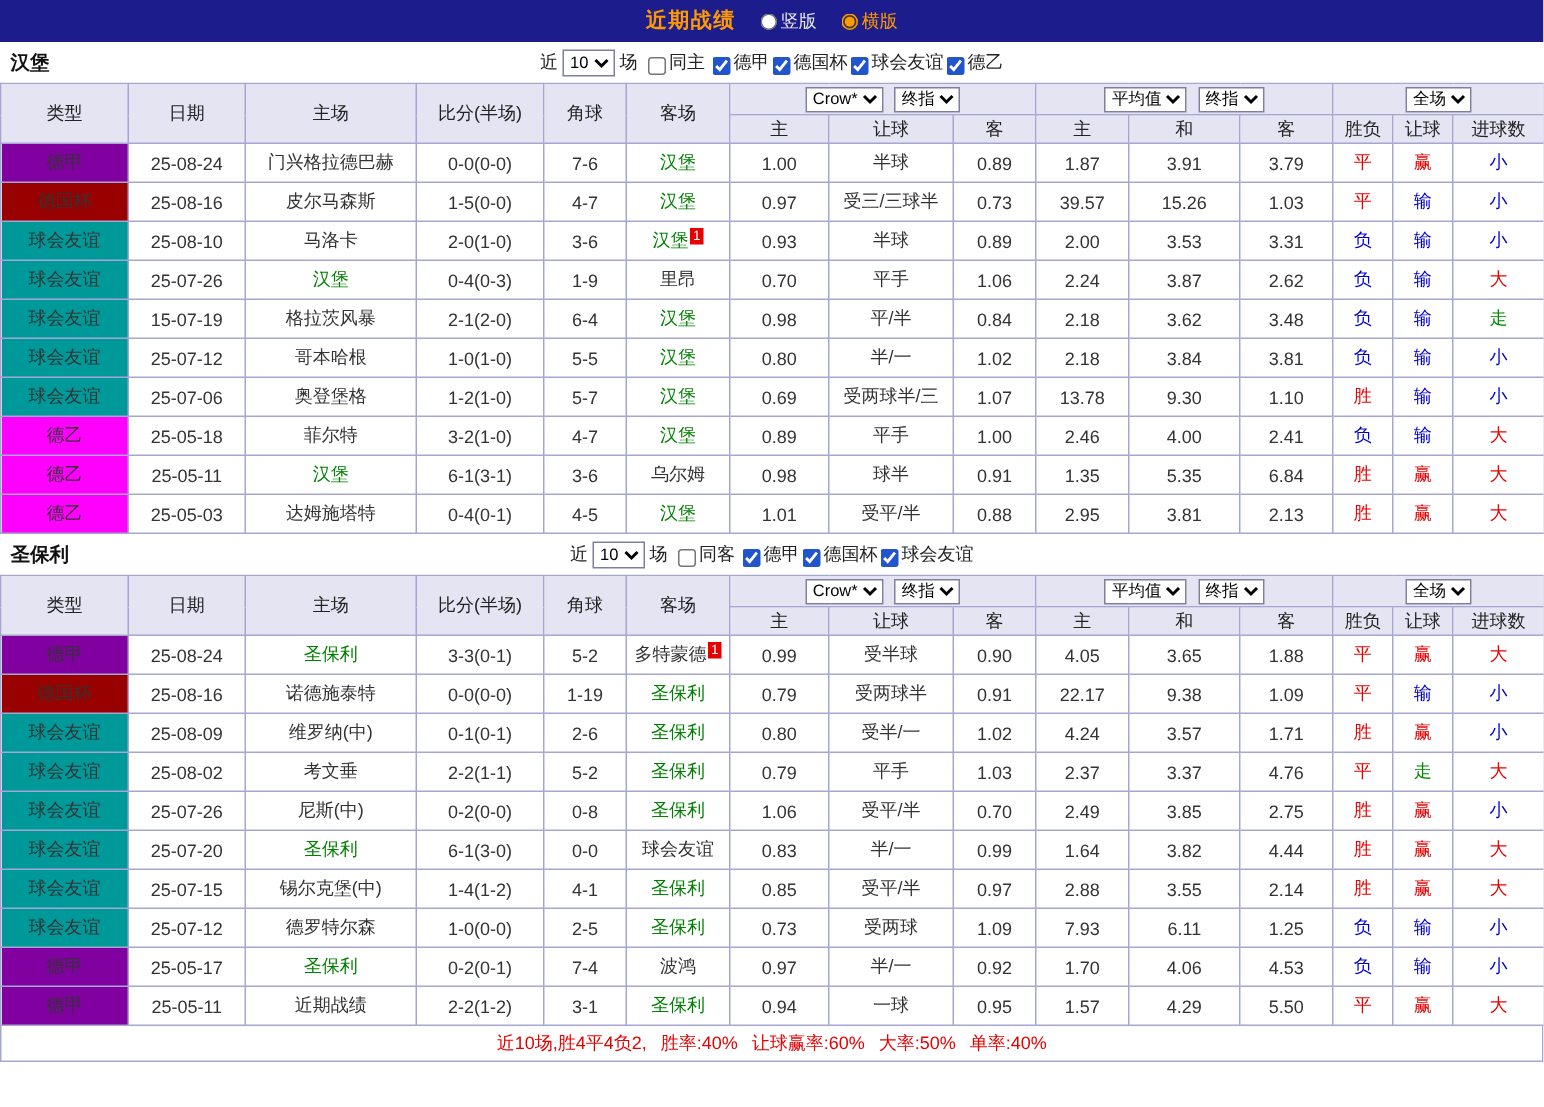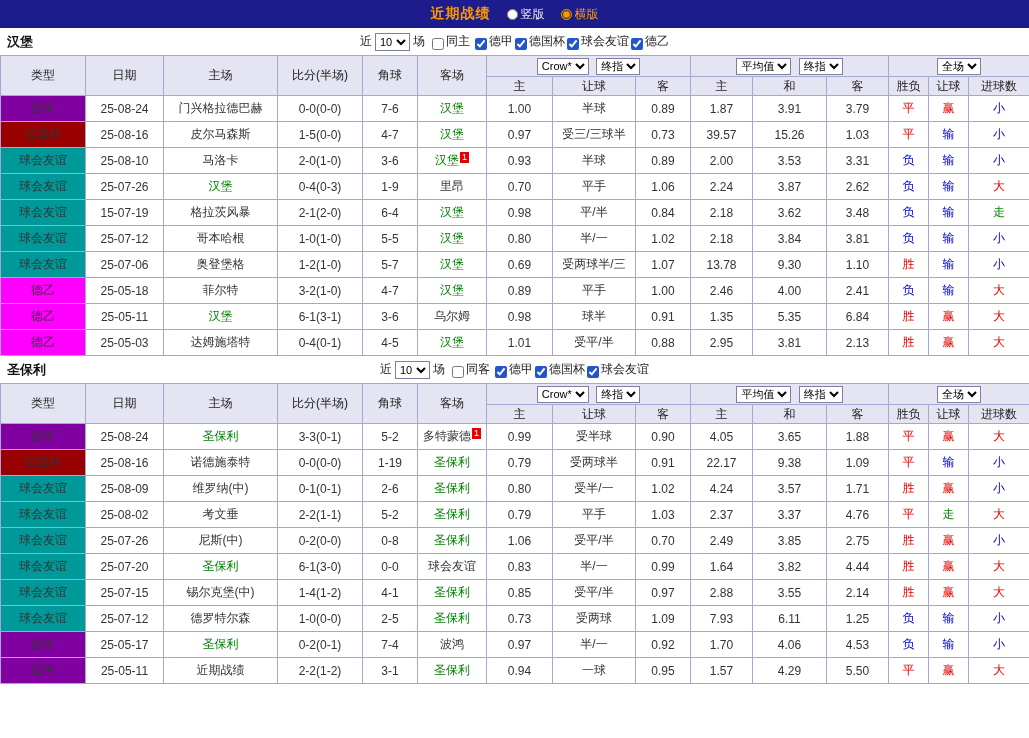--- a/index.html
+++ b/index.html
@@ -583,13 +583,14 @@
           <td class="odds" data-bind="sections.1.rows.9.odds.2">0.95</td>
           <td class="odds" data-bind="sections.1.rows.9.avg.0">1.57</td>
           <td class="odds" data-bind="sections.1.rows.9.avg.1">4.29</td>
           <td class="odds" data-bind="sections.1.rows.9.avg.2">5.50</td>
           <td class="res" data-bind="sections.1.rows.9.results.0" style="color: rgb(230, 0, 0);">平</td>
           <td class="res" data-bind="sections.1.rows.9.results.1" style="color: rgb(230, 0, 0);">赢</td>
           <td class="res" data-bind="sections.1.rows.9.results.2" style="color: rgb(230, 0, 0);">大</td>
         </tr>
       </tbody>
   </table>
+  <div class="summary" data-bind="sections.1.footer">近10场,胜4平4负2, 胜率:40% 让球赢率:60% 大率:50% 单率:40%</div>
 </div>
 
 </body></html>

